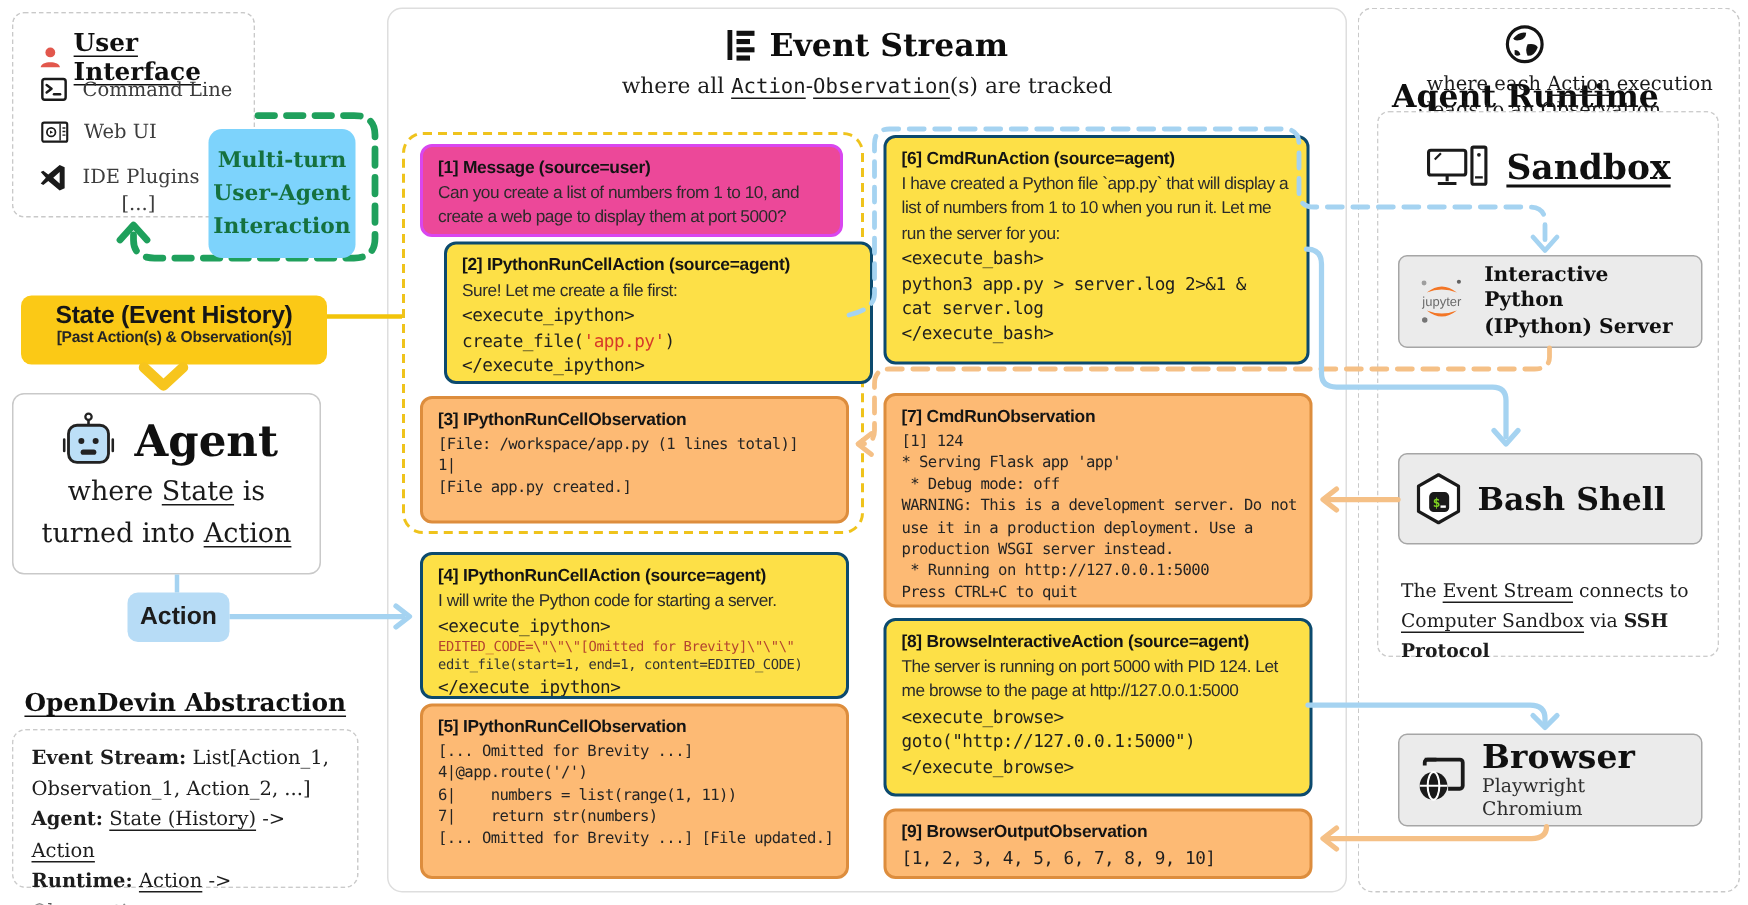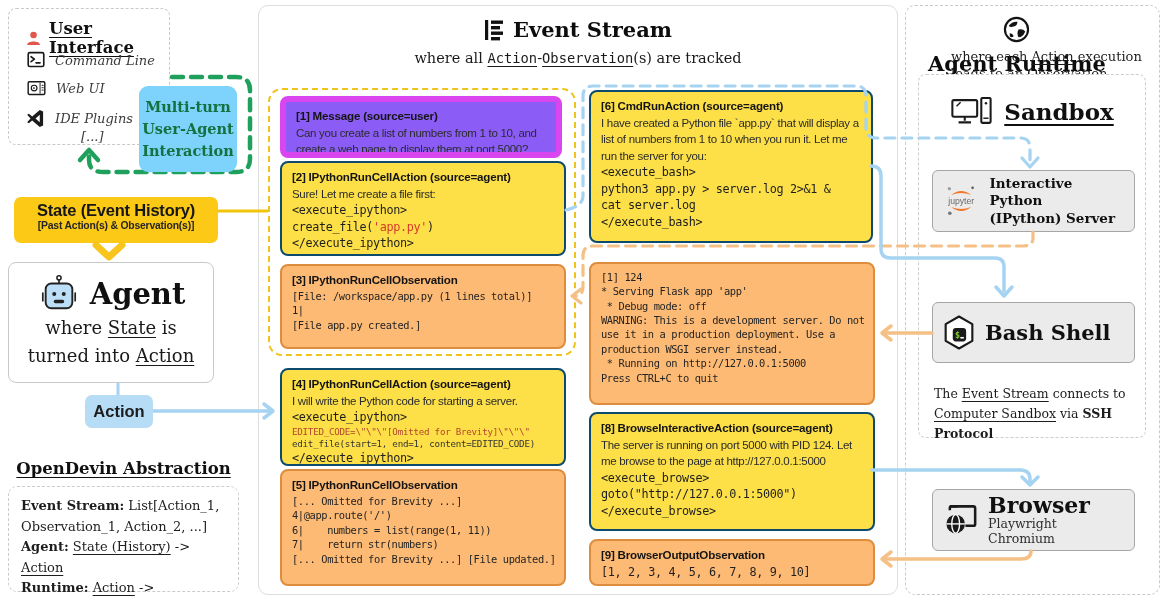--- a/index.html
+++ b/index.html
@@ -10,21 +10,21 @@
 
   
   .panel-dashed { border:1.5px dashed #c9c9c9; border-radius:8px; background:#fff; }
   .panel-solid  { border:1.5px solid #dedede; border-radius:10px; background:#fff; }
 
   
   .ui-title { display:flex; align-items:center; gap:7px; }
   .ui-title span { font-family:"DejaVu Serif",serif; font-weight:bold; font-size:16.5px;
                    color:#101010; text-decoration:underline; text-underline-offset:3px; }
   .ui-item { display:flex; align-items:center; gap:10px; font-family:"DejaVu Serif",serif;
-             font-size:13px; color:#3c3c3c;font-style:italic; }
+             font-size:13px; color:#3c3c3c; }
   .green-box { background:#7dd3fc; border-radius:9px; display:flex; flex-direction:column;
                justify-content:center; align-items:center; text-align:center;
                font-family:"DejaVu Serif",serif; font-weight:bold; font-size:14.5px;
                line-height:1.5; color:#15713F; z-index:6; }
   .state-box { background:#FBC916; border-radius:7px; text-align:center; padding-top:4px; z-index:5; }
   .state-box .t1 { font-size:16.5px; font-weight:800; color:#161616; letter-spacing:-0.2px; }
   .state-box .t2 { font-size:10.4px; font-weight:bold; color:#262626; letter-spacing:-0.2px; }
   .agent-box { background:#fff; border:1.5px solid #c9c9c9; border-radius:8px; text-align:center; z-index:5; }
   .agent-head { display:flex; justify-content:center; align-items:center; gap:9px; padding-top:11px; }
   .agent-head span { font-family:"DejaVu Serif",serif; font-weight:bold; font-size:29px; color:#101010; }
@@ -35,21 +35,21 @@
                 text-decoration:underline; text-underline-offset:3px; text-align:center; }
   .abst-box { border:1.5px dashed #cbcbcb; border-radius:9px; padding:9px 12px;
               font-family:"DejaVu Serif",serif; font-size:13px; color:#1d1d1d; line-height:1.58; }
 
   
   .es-title { display:flex; justify-content:center; align-items:center; gap:9px; }
   .es-title span { font-family:"DejaVu Serif",serif; font-weight:bold; font-size:21px; color:#0d0d0d; }
   .es-sub { text-align:center; font-family:"DejaVu Serif",serif; font-size:14.5px; color:#1a1a1a; }
   .group-yellow { border:2.5px dashed #EFC31C; border-radius:14px; z-index:2; }
   .ebox { position:absolute; border-radius:8px; padding:6px 10px; overflow:hidden; z-index:5; }
-  .ey { background:#8b5cf6; border:6px solid #d946ef; }
+  .ey { background:#ec4899; border:2px solid #d946ef; }
   .eb { background:#fde047; border:2px solid #0c4a6e; }
   .eo { background:#fdba74; border:2px solid #DD8D3D; }
   .ehead { font-weight:bold; font-size:11.6px; letter-spacing:-0.2px; color:#141414;
            line-height:1.3; margin-bottom:2px; }
   .c1 { font-size:11.5px; letter-spacing:-0.3px; line-height:1.42; color:#2b2b2b; }
   .c2 { font-family:"DejaVu Sans Mono",monospace; font-size:11.8px; letter-spacing:-0.35px;
         line-height:1.4; white-space:pre; color:#1f1f1f; }
   .c3 { font-family:"DejaVu Sans Mono",monospace; font-size:10.4px; letter-spacing:-0.4px;
         line-height:1.38; white-space:pre; color:#242424; }
   .c4 { font-family:"DejaVu Sans Mono",monospace; font-size:9.2px; letter-spacing:-0.25px;
@@ -183,21 +183,21 @@
   <div class="abs es-sub" style="left:258px;top:50px;width:640px"><span>where all </span><span class="mu">Action</span><span>-</span><span class="mu">Observation</span><span>(s) are tracked</span></div>
 
   <div class="abs group-yellow" style="left:268px;top:88px;width:308px;height:268px"></div>
 
   <div class="ebox ey" style="left:280px;top:96px;width:282px;height:62px">
     <div class="ehead">[1] Message (source=user)</div>
     <div>
         <div class="c1"><span>Can you create a list of numbers from 1 to 10, and create a web page to display them at port 5000?</span></div>
       </div>
   </div>
-  <div class="ebox eb" style="left:280px;top:161px;width:286px;height:95px">
+  <div class="ebox eb" style="left:296px;top:161px;width:286px;height:95px">
     <div class="ehead">[2] IPythonRunCellAction (source=agent)</div>
     <div>
         <div class="c1"><span>Sure! Let me create a file first:</span></div>
         <div class="c2"><span>&lt;execute_ipython&gt;</span></div>
         <div class="c2"><span>create_file(</span><span class="r">'app.py'</span><span>)</span></div>
         <div class="c2"><span>&lt;/execute_ipython&gt;</span></div>
       </div>
   </div>
   <div class="ebox eo" style="left:280px;top:264px;width:286px;height:85px">
     <div class="ehead">[3] IPythonRunCellObservation</div>
@@ -231,20 +231,21 @@
     <div class="ehead">[6] CmdRunAction (source=agent)</div>
     <div>
         <div class="c1"><span>I have created a Python file `app.py` that will display a list of numbers from 1 to 10 when you run it. Let me run the server for you:</span></div>
         <div class="c2"><span>&lt;execute_bash&gt;</span></div>
         <div class="c2"><span>python3 app.py &gt; server.log 2&gt;&amp;1 &amp;</span></div>
         <div class="c2"><span>cat server.log</span></div>
         <div class="c2"><span>&lt;/execute_bash&gt;</span></div>
       </div>
   </div>
   <div class="ebox eo" style="left:589px;top:262px;width:286px;height:143px">
+    <div class="ehead">[7] CmdRunObservation</div>
     <div>
         <div class="c3"><span>[1] 124</span></div>
         <div class="c3"><span>* Serving Flask app 'app'</span></div>
         <div class="c3"><span> * Debug mode: off</span></div>
         <div class="c3"><span>WARNING: This is a development server. Do not</span></div>
         <div class="c3"><span>use it in a production deployment. Use a</span></div>
         <div class="c3"><span>production WSGI server instead.</span></div>
         <div class="c3"><span> * Running on http://127.0.0.1:5000</span></div>
         <div class="c3"><span>Press CTRL+C to quit</span></div>
       </div>

